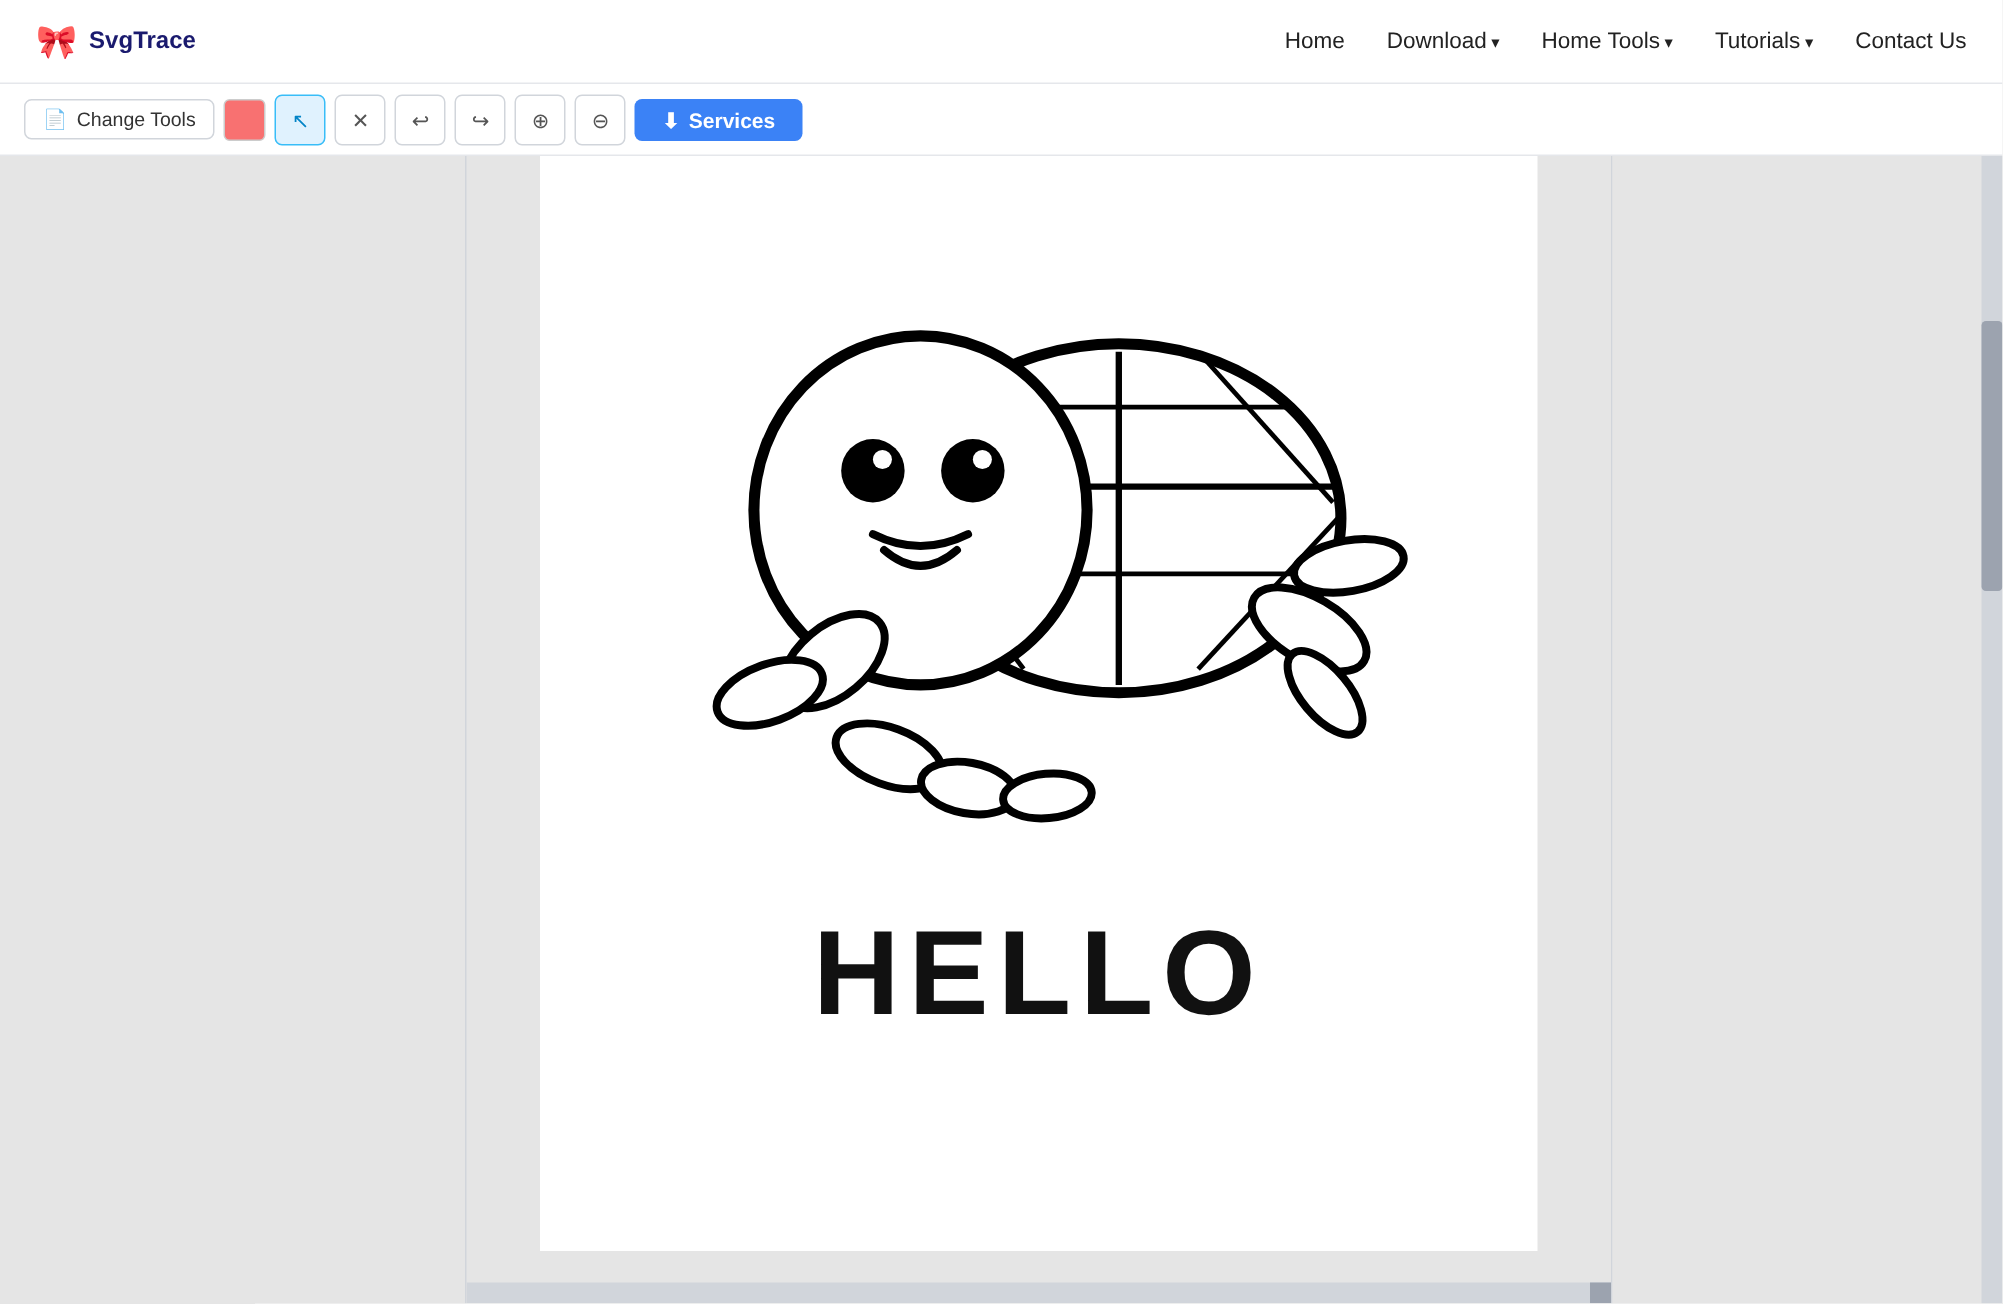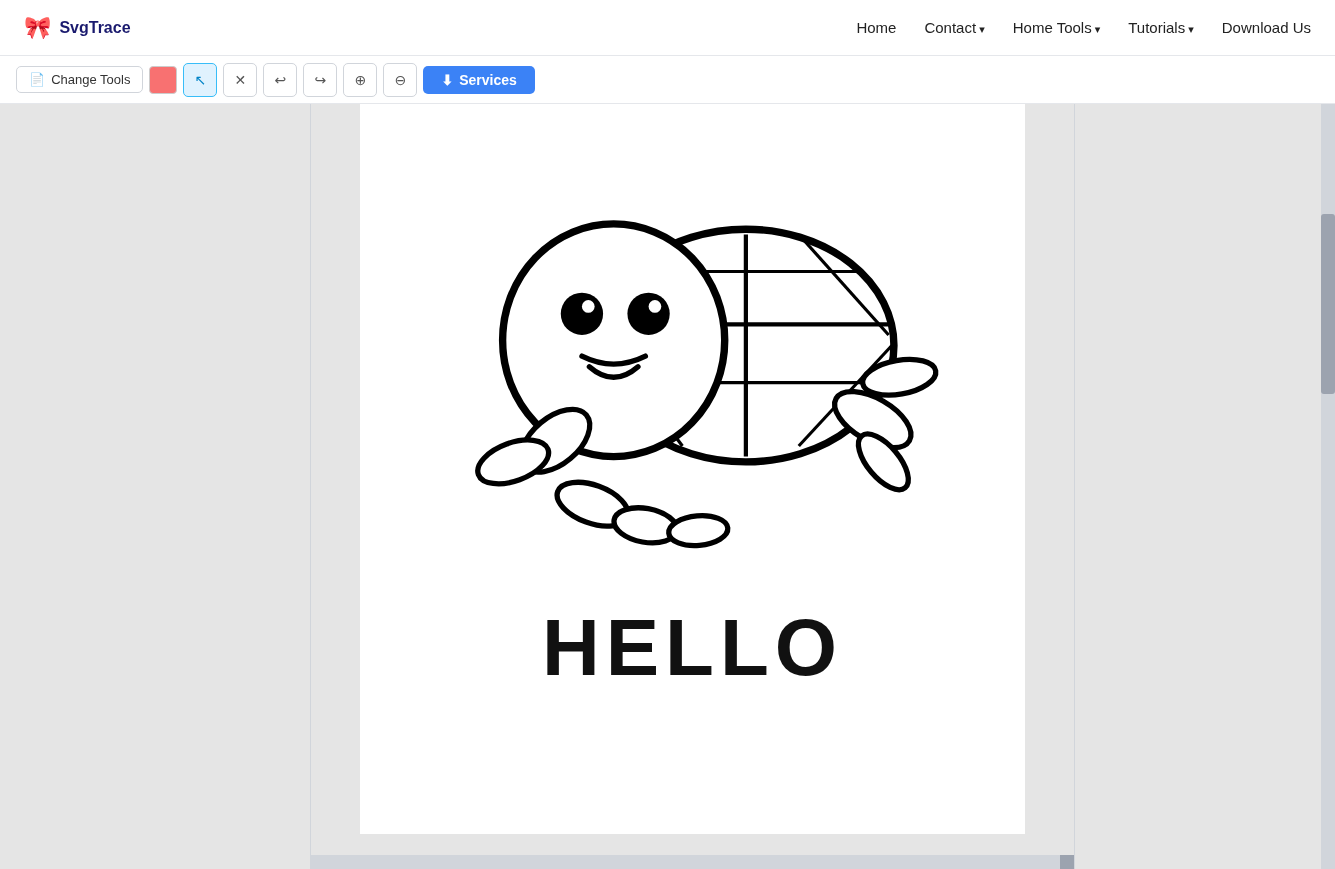--- a/index.html
+++ b/index.html
@@ -198,24 +198,24 @@
 </head>
 <body>
 
 <nav class="navbar">
   <div class="logo-area">
     <span class="logo-icon">🎀</span>
     <span class="logo-text">SvgTrace</span>
   </div>
   <ul class="nav-links">
     <li><a href="#">Home</a></li>
-    <li><a href="#" class="with-arrow">Contact</a></li>
+    <li><a href="#" class="with-arrow">Download</a></li>
     <li><a href="#" class="with-arrow">Home Tools</a></li>
     <li><a href="#" class="with-arrow">Tutorials</a></li>
-    <li><a href="#">Download Us</a></li>
+    <li><a href="#">Contact Us</a></li>
   </ul>
 </nav>
 
 <div class="toolbar">
   <button class="toolbar-btn">
     <span style="font-size:13px;">📄</span>
     <span>Change Tools</span>
   </button>
   <div class="color-swatch" style="background:#f87171;"></div>
   <button class="toolbar-icon-btn active" title="Pointer">

